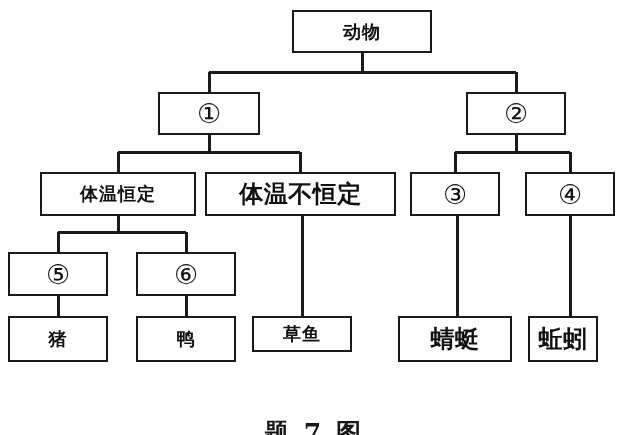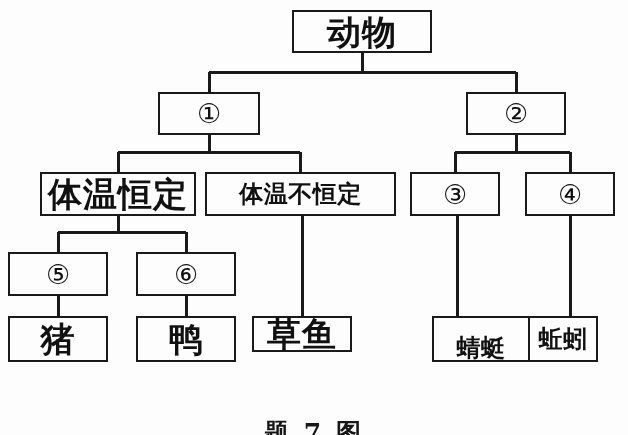--- a/index.html
+++ b/index.html
@@ -37,21 +37,21 @@
     line-height: 1;
     letter-spacing: 0.06em;
     z-index: 2;
   }
   .node .label {
     display: block;
     white-space: nowrap;
   }
   .node.cjk .label {
     font-family: "DejaVu Serif", "Liberation Serif", serif;
-    font-size: 34px;
+    font-size: 18px;
     font-weight: 600;
   }
   .node.cjk.tight .label {
     font-size: 24px;
     letter-spacing: 0.02em;
   }
   .node.circled .label {
     font-family: "DejaVu Sans", "Liberation Sans", sans-serif;
     font-size: 27px;
     font-weight: 400;
@@ -141,21 +141,21 @@
 
   <div class="node cjk" style="left:8px; top:316px; width:100px; height:46px;">
     <span class="label">猪</span>
   </div>
   <div class="node cjk" style="left:136px; top:316px; width:100px; height:46px;">
     <span class="label">鸭</span>
   </div>
   <div class="node cjk" style="left:252px; top:316px; width:100px; height:36px;">
     <span class="label">草鱼</span>
   </div>
-  <div class="node cjk tight" style="left:432px; top:316px; width:98px; height:46px;align-items:flex-end;">
+  <div class="node cjk tight" style="left:398px; top:316px; width:114px; height:46px;">
     <span class="label">蜻蜓</span>
   </div>
   <div class="node cjk tight" style="left:528px; top:316px; width:70px; height:46px;">
     <span class="label">蚯蚓</span>
   </div>
 
   <div id="caption">题 7 图</div>
 
 </div>
 

